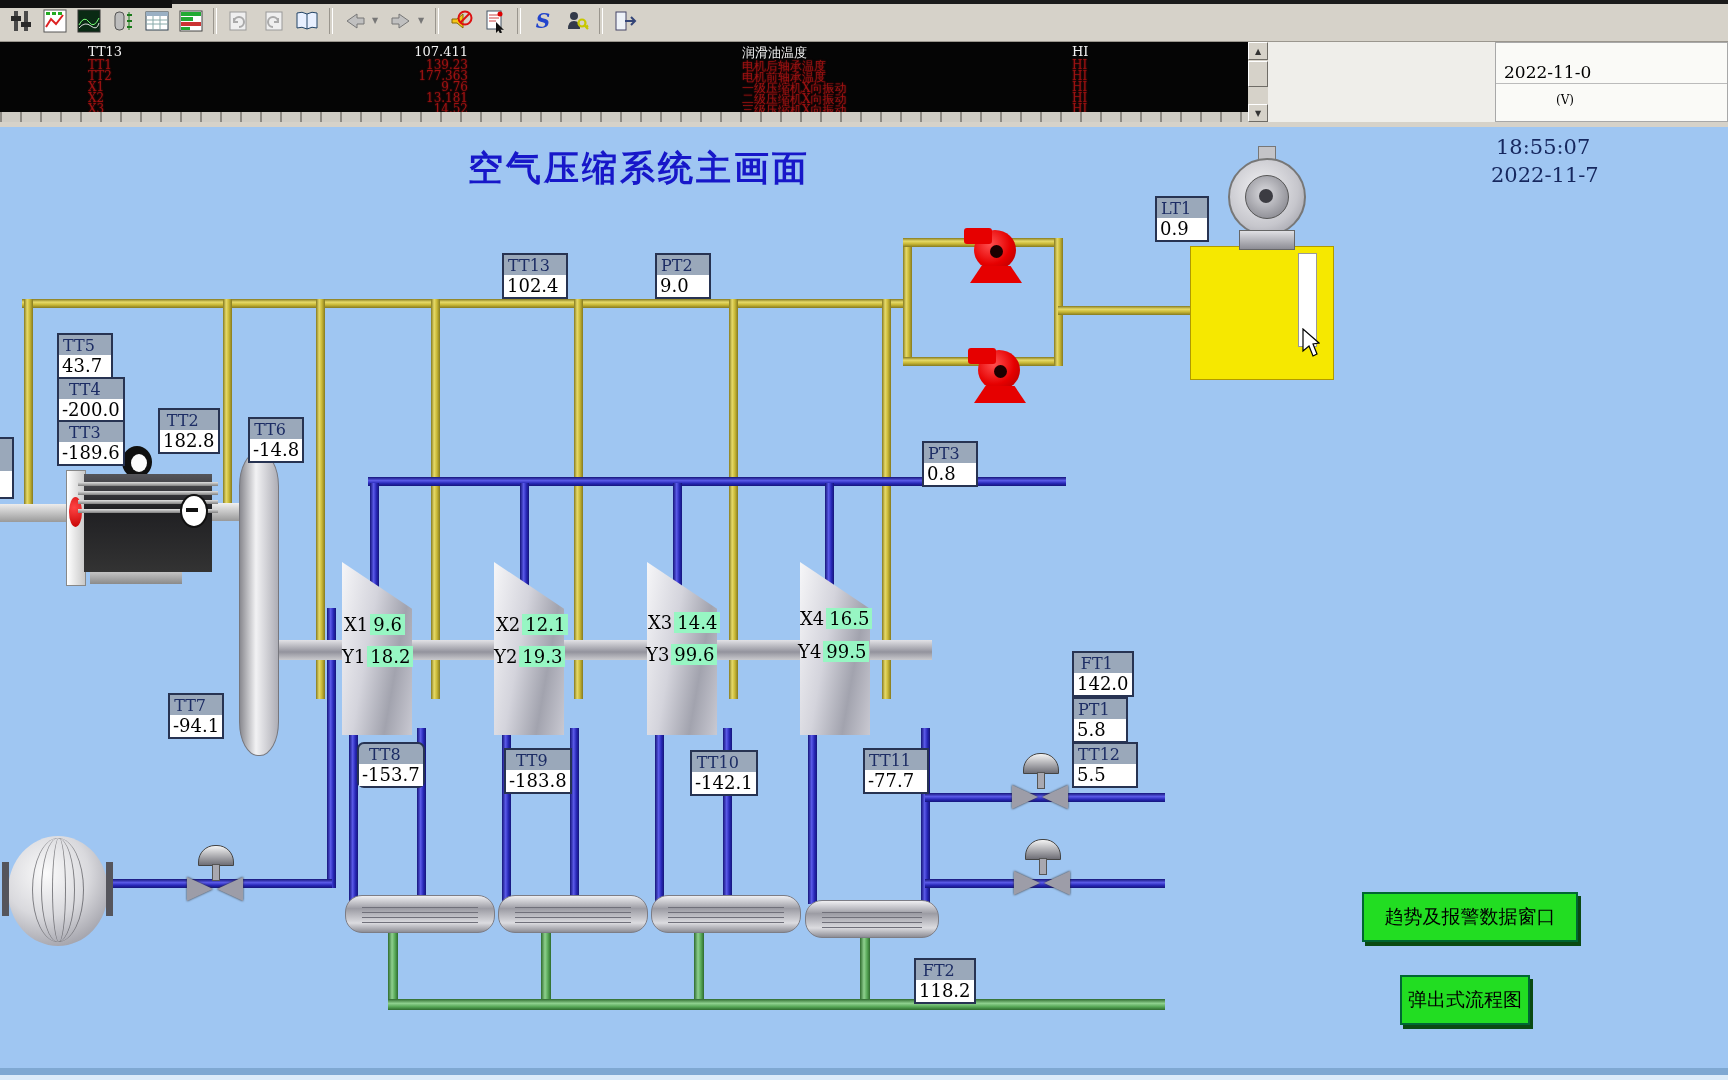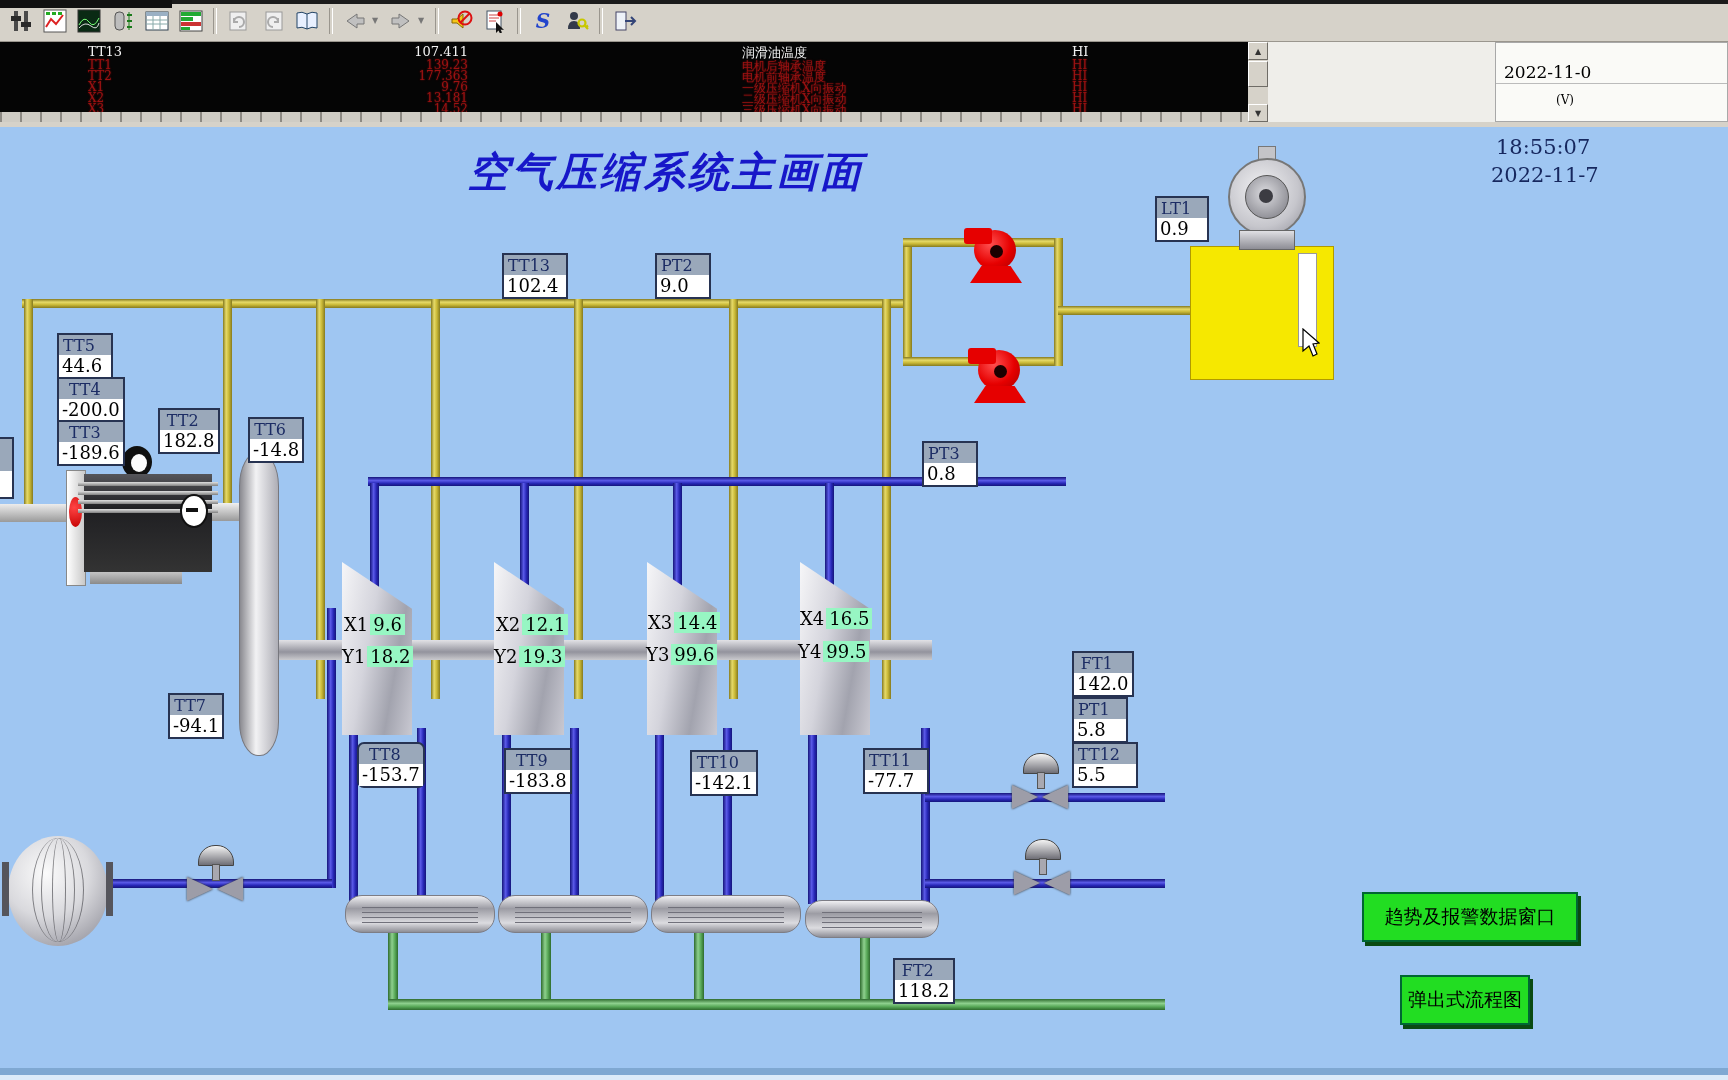--- a/index.html
+++ b/index.html
@@ -35,21 +35,21 @@
   .sbright{position:absolute;left:1268px;top:42px;width:227px;height:80px;background:#efeeea;z-index:7;}
   
   #datepanel{position:absolute;left:1495px;top:42px;width:233px;height:80px;background:#fafaf7;
      border:1px solid #a8a8a8;box-sizing:border-box;z-index:8;font-size:17px;}
   #datepanel .dp1{position:absolute;left:8px;top:19px;white-space:nowrap;}
   #datepanel .dp2{position:absolute;left:60px;top:50px;font-size:12px;}
   #datepanel .dpline{position:absolute;left:0;top:40px;width:100%;border-top:1px solid #bbb;}
   
   #screen{position:absolute;left:0;top:127px;width:1728px;height:953px;}
   #title{position:absolute;left:468px;top:18px;font-family:"DejaVu Sans",sans-serif;
-     font-weight:700;font-size:41px;color:#1717c9;letter-spacing:3px;white-space:nowrap;font-style:italic;}
+     font-weight:700;font-size:35px;color:#1717c9;letter-spacing:3px;white-space:nowrap;}
   #clock-time{position:absolute;left:1496px;top:8px;font-size:21px;color:#16275e;}
   #clock-date{position:absolute;left:1491px;top:36px;font-size:21px;color:#16275e;}
   
   .pipe{position:absolute;z-index:1;}
   .py-h{background:linear-gradient(to bottom,#857a20,#e6da69 35%,#c9b836 65%,#857a20);}
   .py-v{background:linear-gradient(to right,#857a20,#e6da69 35%,#c9b836 65%,#857a20);}
   .pb-h{background:linear-gradient(to bottom,#15157a,#5a5ae8 40%,#2828b8 70%,#15157a);}
   .pb-v{background:linear-gradient(to right,#15157a,#5a5ae8 40%,#2828b8 70%,#15157a);}
   .pg-h{background:linear-gradient(to bottom,#2e6b2e,#8ed08e 40%,#57a857 70%,#2e6b2e);}
   .pg-v{background:linear-gradient(to right,#2e6b2e,#8ed08e 40%,#57a857 70%,#2e6b2e);}
@@ -442,36 +442,36 @@
     <div class="edge-label"></div>
 
     <div class="gbtn" style="left:1362px;top:765px;width:212px;height:46px">趋势及报警数据窗口</div>
     <div class="gbtn" style="left:1400px;top:848px;width:126px;height:46px">弹出式流程图</div>
 
     <svg id="cursor" width="20" height="30">
       <path d="M3 1 L3 23 L9 18 L13 28 L17 26 L13 16 L19 15 Z" fill="#fff" stroke="#000" stroke-width="1.2"></path>
     </svg>
   <div class="inst" style="left: 502px; top: 126px;"><div class="ih">TT13</div><div class="iv">102.4</div></div>
       <div class="inst" style="left: 655px; top: 126px;"><div class="ih">PT2</div><div class="iv">9.0</div></div>
-      <div class="inst" style="left: 57px; top: 206px;"><div class="ih">TT5</div><div class="iv">44.6</div></div>
+      <div class="inst" style="left: 57px; top: 206px;"><div class="ih">TT5</div><div class="iv">43.7</div></div>
       <div class="inst" style="left: 57px; top: 250px;"><div class="ih">TT4</div><div class="iv">-200.0</div></div>
       <div class="inst" style="left: 57px; top: 293px;"><div class="ih">TT3</div><div class="iv">-189.6</div></div>
       <div class="inst" style="left: 158px; top: 281px;"><div class="ih">TT2</div><div class="iv">182.8</div></div>
       <div class="inst" style="left: 248px; top: 290px;"><div class="ih">TT6</div><div class="iv">-14.8</div></div>
       <div class="inst" style="left: 922px; top: 314px;"><div class="ih">PT3</div><div class="iv">0.8</div></div>
       <div class="inst" style="left: 1155px; top: 69px;"><div class="ih">LT1</div><div class="iv">0.9</div></div>
       <div class="inst" style="left: 168px; top: 566px;"><div class="ih">TT7</div><div class="iv">-94.1</div></div>
       <div class="inst" style="left: 357px; top: 615px; border-radius: 7px;"><div class="ih">TT8</div><div class="iv">-153.7</div></div>
       <div class="inst" style="left: 504px; top: 621px;"><div class="ih">TT9</div><div class="iv">-183.8</div></div>
       <div class="inst" style="left: 690px; top: 623px;"><div class="ih">TT10</div><div class="iv">-142.1</div></div>
       <div class="inst" style="left: 863px; top: 621px;"><div class="ih">TT11</div><div class="iv">-77.7</div></div>
       <div class="inst" style="left: 1072px; top: 524px;"><div class="ih">FT1</div><div class="iv">142.0</div></div>
       <div class="inst" style="left: 1072px; top: 570px;"><div class="ih">PT1</div><div class="iv">5.8</div></div>
       <div class="inst" style="left: 1072px; top: 615px;"><div class="ih">TT12</div><div class="iv">5.5</div></div>
-      <div class="inst" style="left: 893px; top: 831px;"><div class="ih">FT2</div><div class="iv">118.2</div></div>
+      <div class="inst" style="left: 914px; top: 831px;"><div class="ih">FT2</div><div class="iv">118.2</div></div>
       <div class="vib" style="left: 344px; top: 487px;"><span>X1</span><b>9.6</b></div>
       <div class="vib" style="left: 342px; top: 519px;"><span>Y1</span><b>18.2</b></div>
       <div class="vib" style="left: 496px; top: 487px;"><span>X2</span><b>12.1</b></div>
       <div class="vib" style="left: 494px; top: 519px;"><span>Y2</span><b>19.3</b></div>
       <div class="vib" style="left: 648px; top: 485px;"><span>X3</span><b>14.4</b></div>
       <div class="vib" style="left: 646px; top: 517px;"><span>Y3</span><b>99.6</b></div>
       <div class="vib" style="left: 800px; top: 481px;"><span>X4</span><b>16.5</b></div>
       <div class="vib" style="left: 798px; top: 514px;"><span>Y4</span><b>99.5</b></div>
     </div>
 

